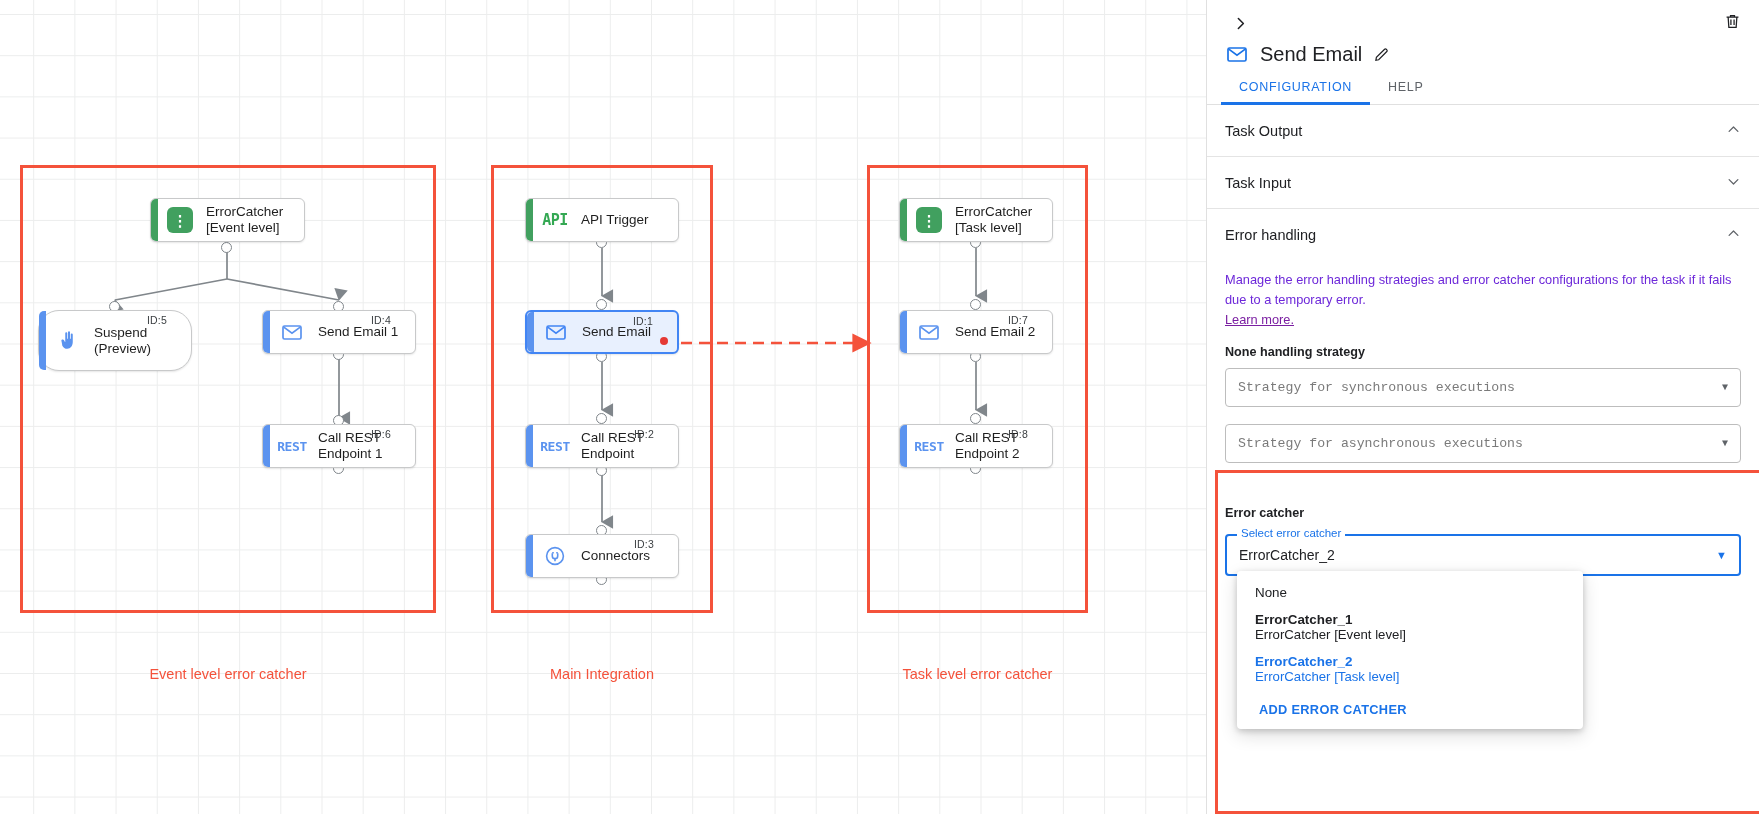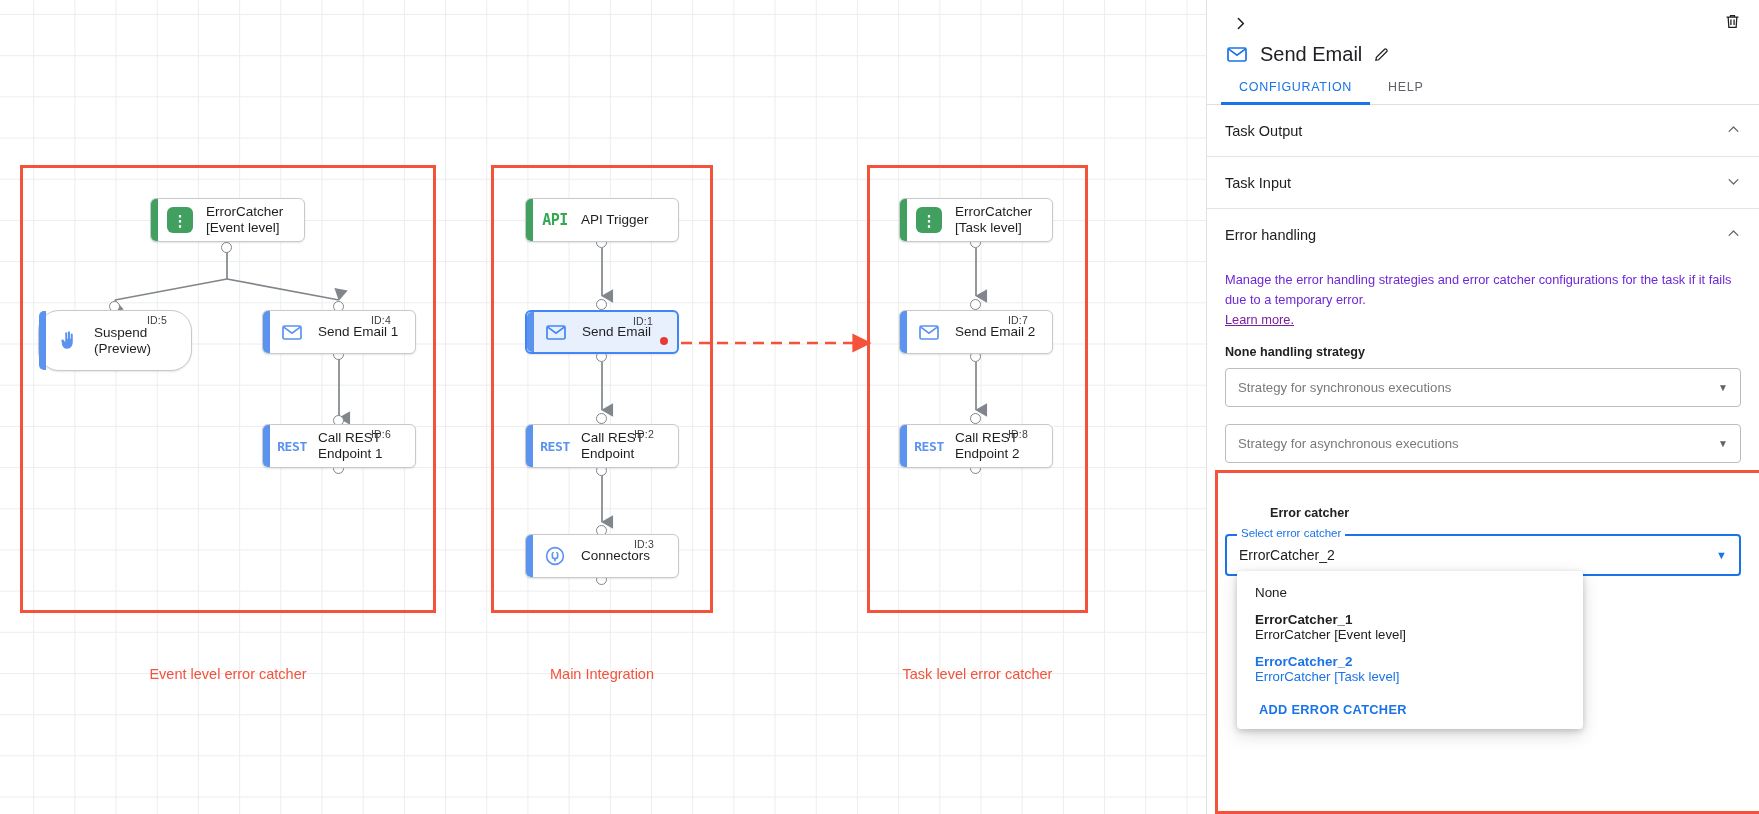--- a/index.html
+++ b/index.html
@@ -184,34 +184,35 @@
     border: 1px solid #bdbdbd;
     border-radius: 4px;
     display: flex; align-items: center;
     padding: 0 12px;
     font-size: 13.2px;
     color: #7a7a7a;
     justify-content: space-between;
     cursor: pointer;
     margin-bottom: 17px;
     background:#fff;
+    font-family:Liberation Mono, monospace;
   }
   .select .arrow { color:#5f6368; font-size:10px; }
 
   
   #ec-box {
     position: absolute;
     left: 8px; top: 470px;
     width: 545px; height: 344px;
     border: 3px solid #f4523b;
     border-right: none;
     pointer-events: none;
   }
   #ec-area { padding: 12px 18px 0 18px; position: relative; }
-  .ec-title { font-size: 12.6px; color:#202124; font-weight:700; margin-bottom: 14px; margin-left: 45px; }
+  .ec-title { font-size: 12.6px; color:#202124; font-weight:700; margin-bottom: 14px; }
 
   .mat-select {
     position: relative;
     height: 42px;
     border: 2px solid #1a73e8;
     border-radius: 4px;
     display:flex; align-items:center; justify-content: space-between;
     padding: 0 12px;
     cursor: pointer;
     background: #fff;

